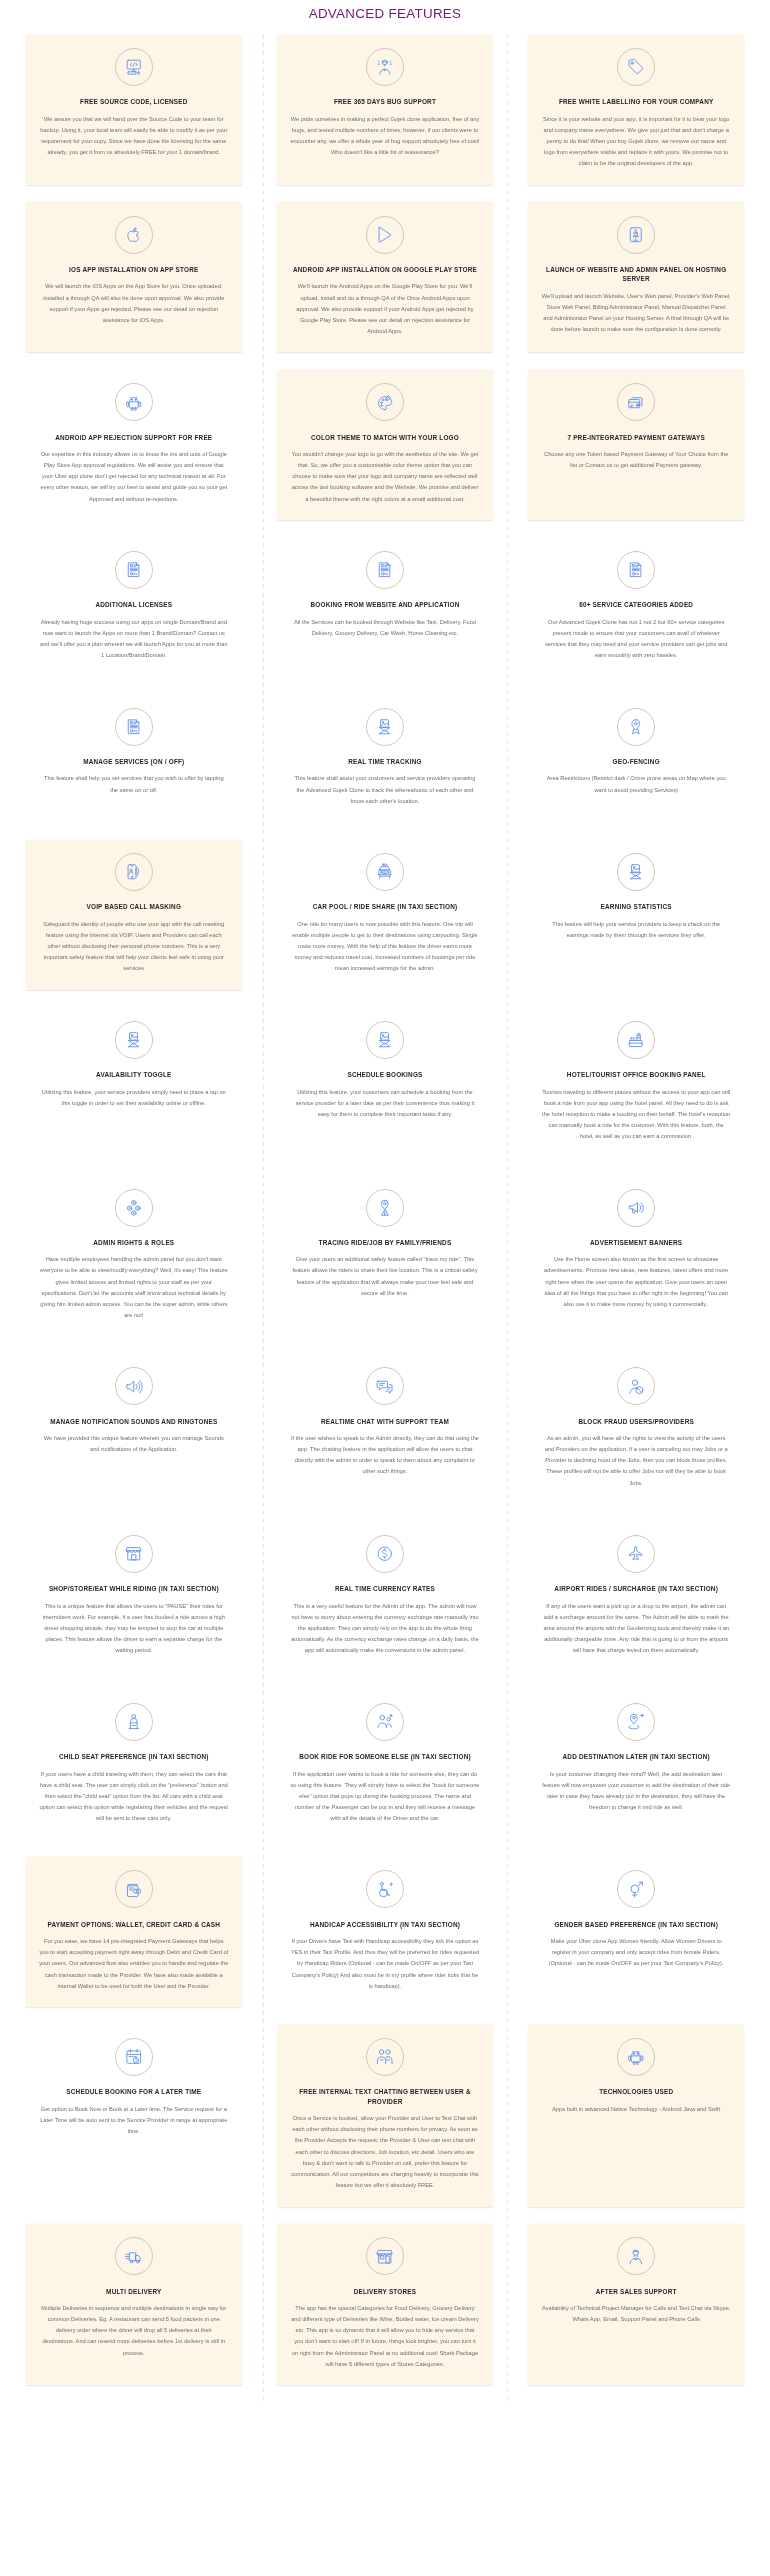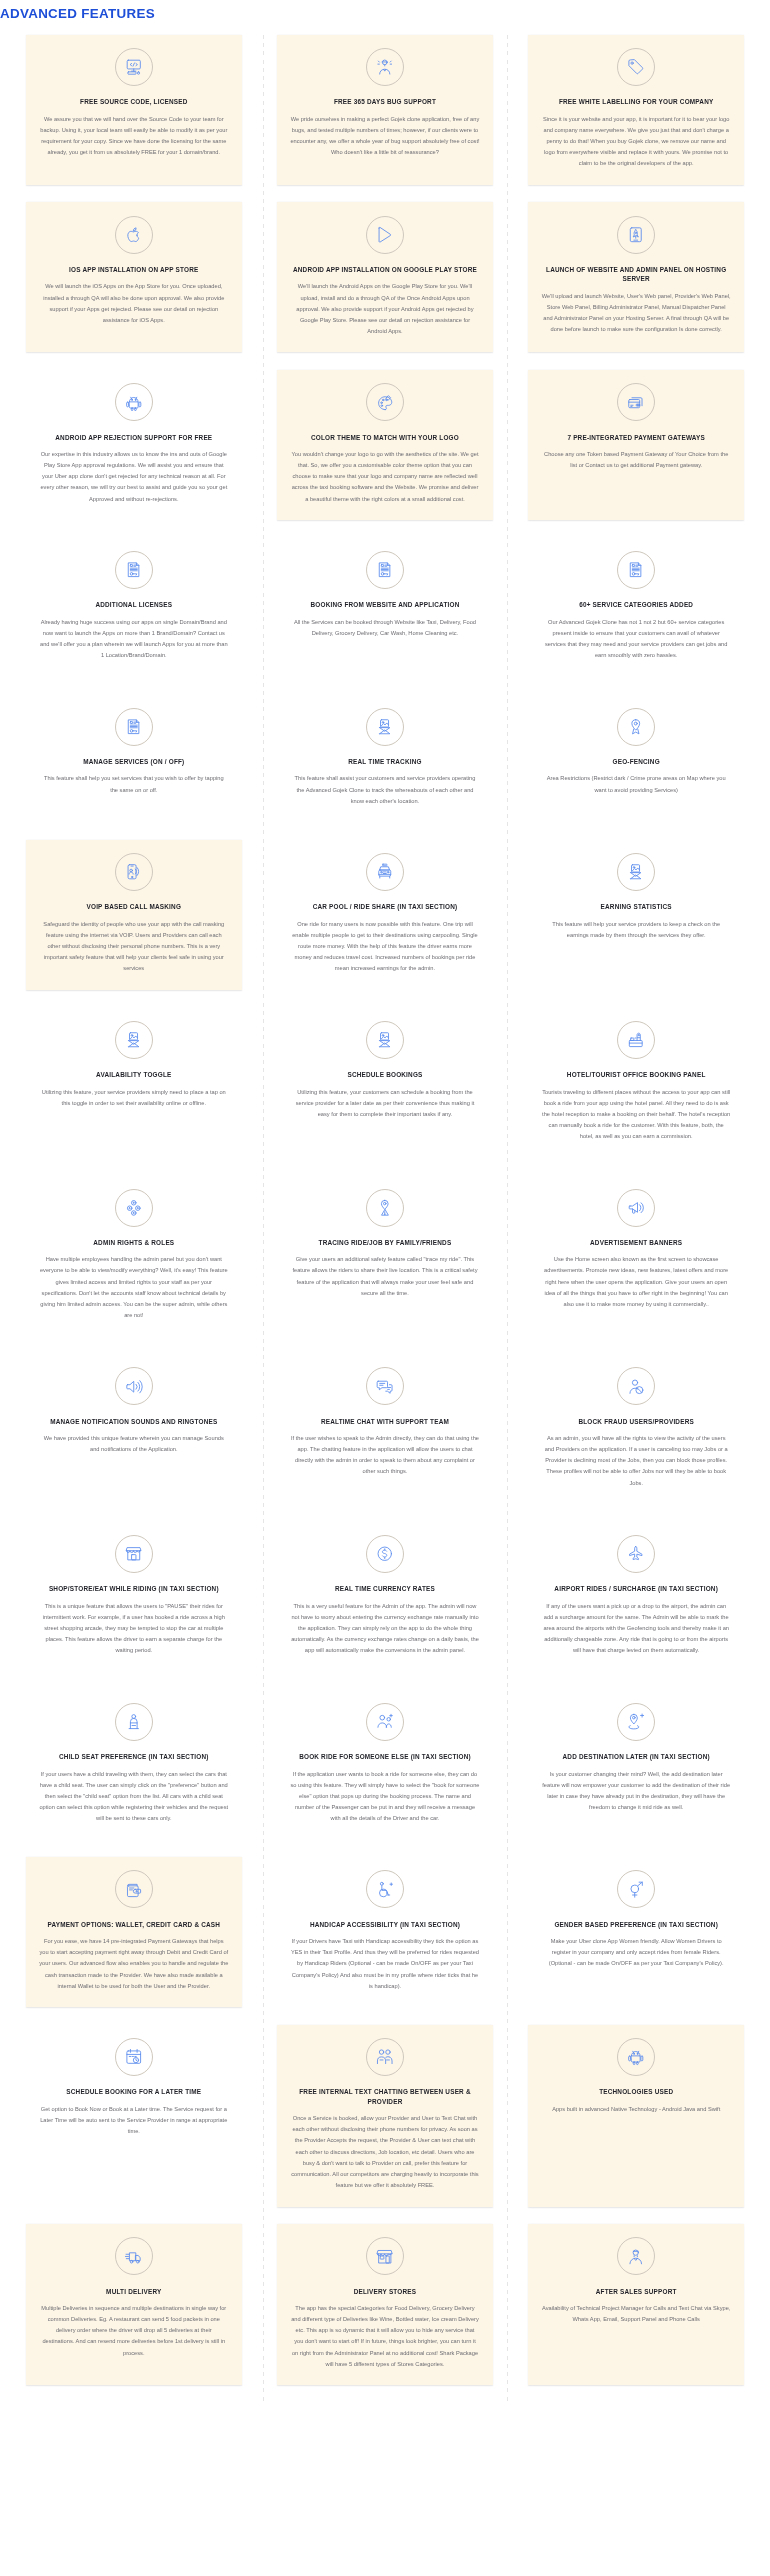--- a/index.html
+++ b/index.html
@@ -6,24 +6,25 @@
   html, body { background: #ffffff; }
   body {
     width: 770px;
     font-family: "Liberation Sans", sans-serif;
     color: #2b2b33;
     -webkit-font-smoothing: antialiased;
   }
   .page { width: 770px; padding: 0 0 19.6px 0; position: relative; }
 
   .page-title {
+    text-align: center;
     font-size: 13.4px;
-    font-weight: bold;
+    font-weight: normal;
     letter-spacing: 0.3px;
-    color: #1d4ed8;
+    color: #701a75;
     padding: 6.2px 0 13.4px 0;
   }
 
   .grid {
     width: 732px;
     margin: 0 auto;
     display: grid;
     grid-template-columns: repeat(3, 1fr);
     column-gap: 21.6px;
     row-gap: 0px;

